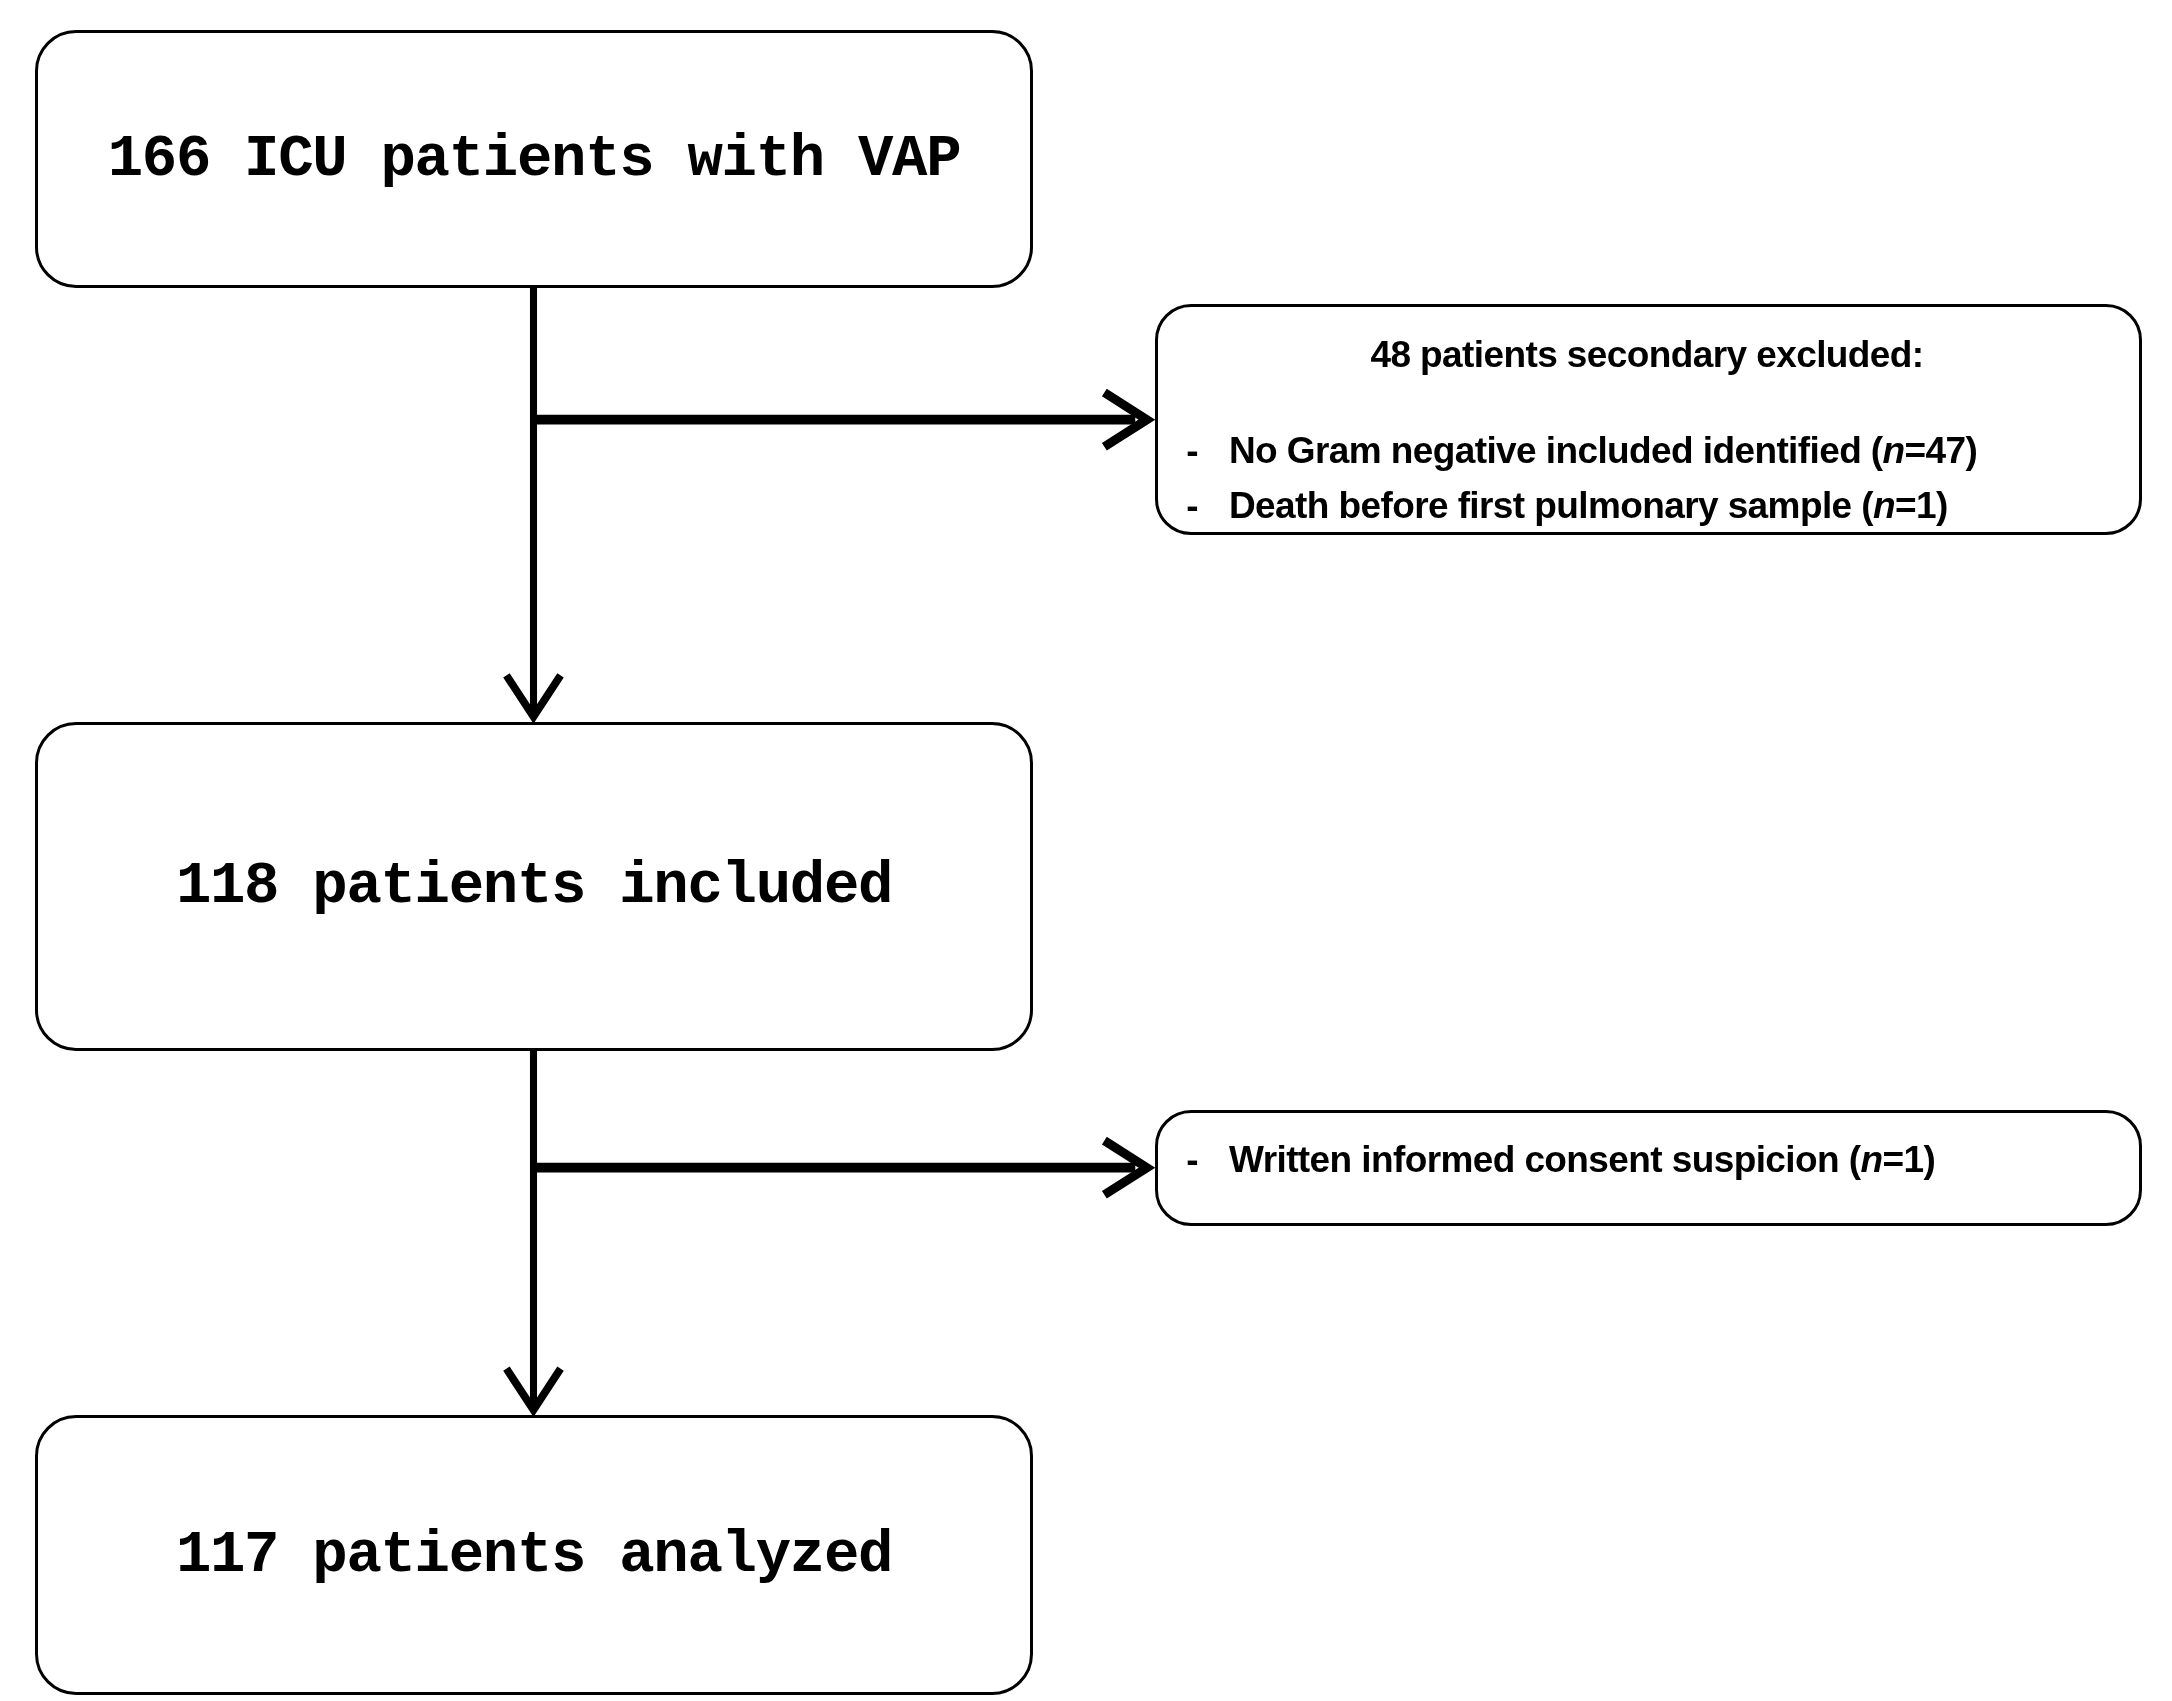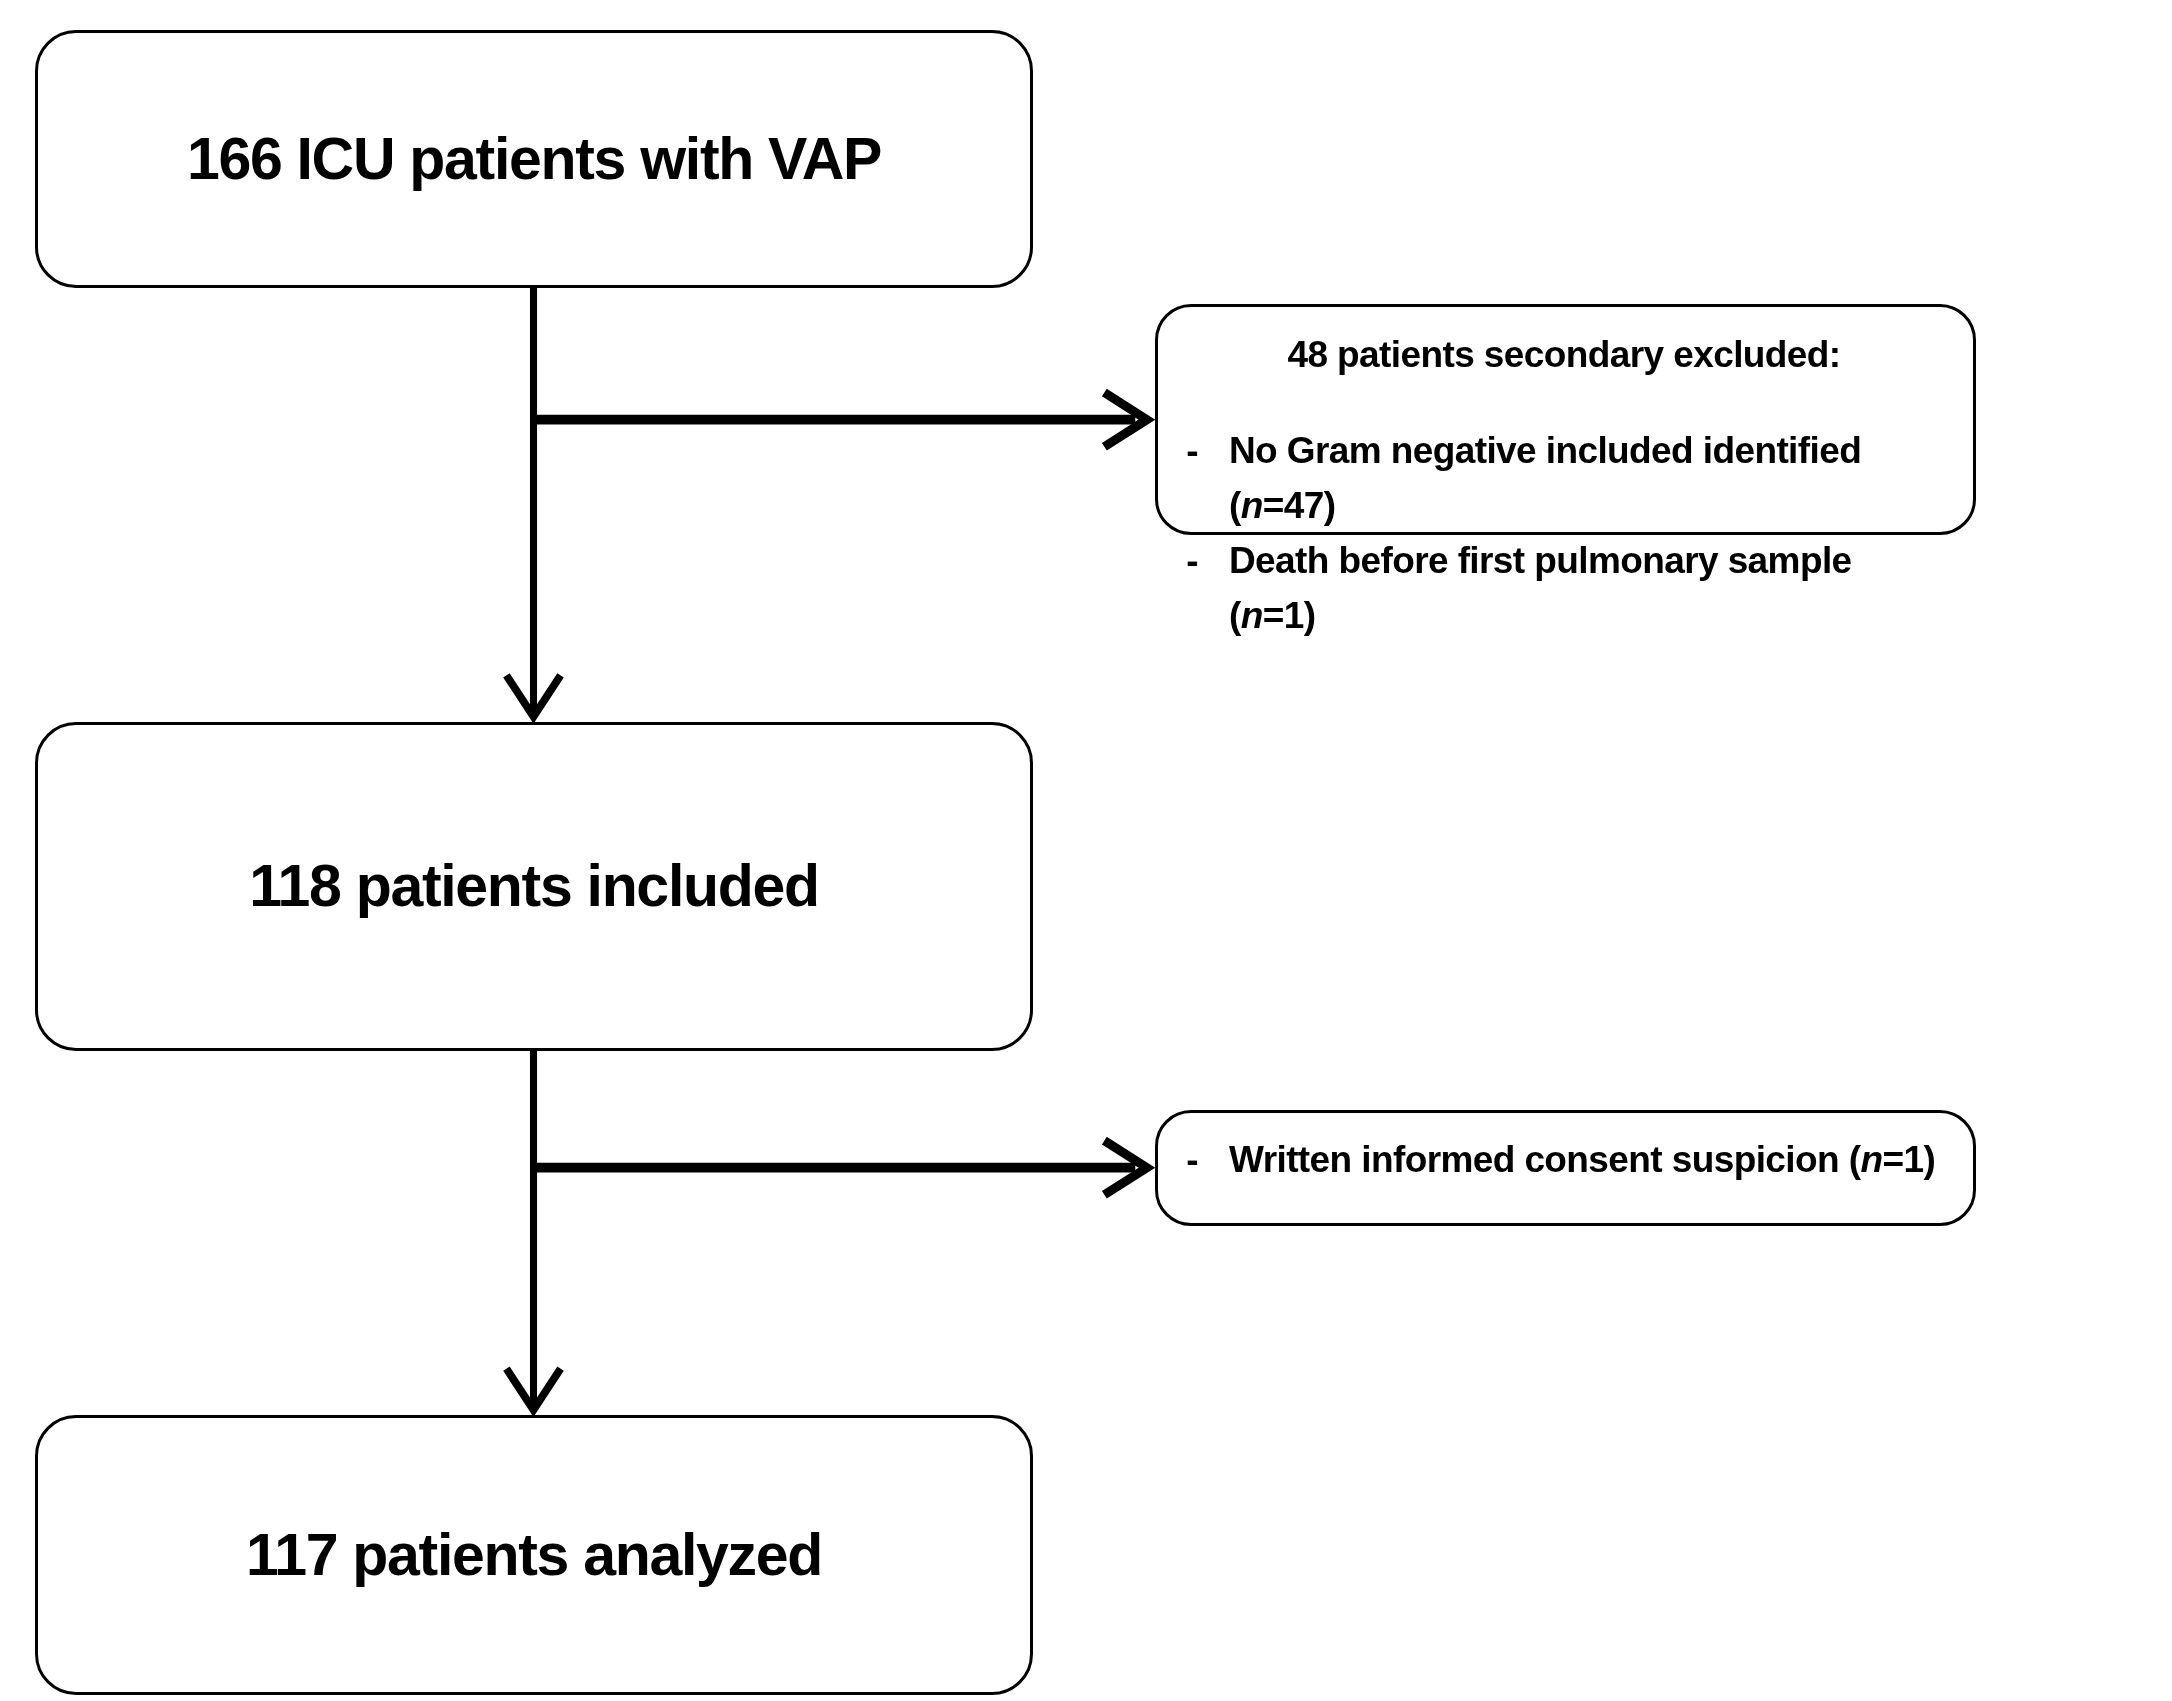--- a/index.html
+++ b/index.html
@@ -33,28 +33,29 @@
     border-radius: 41px;
     display: flex;
     flex-direction: column;
     align-items: center;
     justify-content: center;
     text-align: center;
     font-weight: bold;
     font-size: 59px;
     line-height: 95px;
     letter-spacing: -1.3px;
+    font-family: Liberation Mono, monospace;
   }
   #box-vap      { top: 30px;   height: 258px; }
   #box-included { top: 722px; height: 329px; }
   #box-analyzed { top: 1415px; height: 280px; }
 
   .side-box {
     left: 1155px;
-    width: 821px;
+    width: 987px;
     border-radius: 36px;
     font-weight: bold;
     font-size: 37px;
     letter-spacing: -0.6px;
   }
   #box-excluded {
     top: 304px;
     height: 231px;
     padding: 27px 26px 0 23px;
     box-sizing: border-box;

